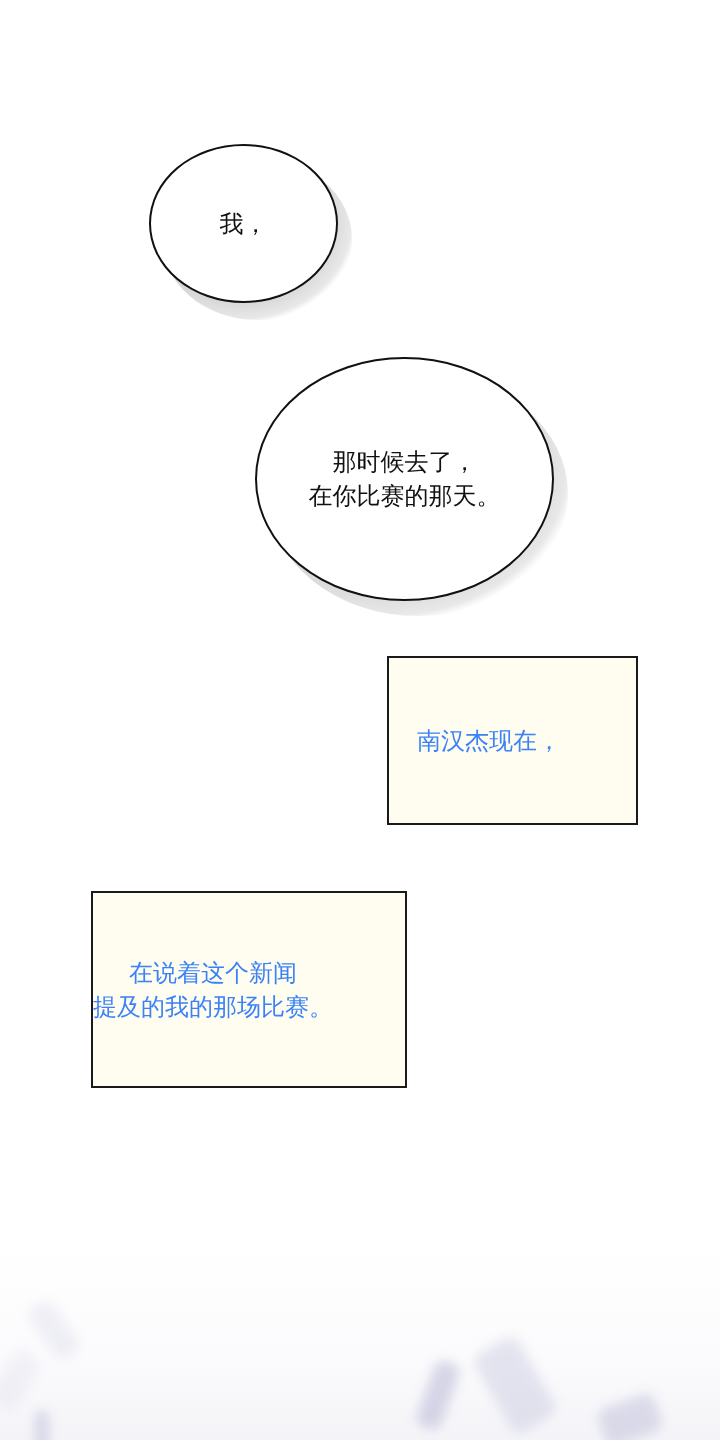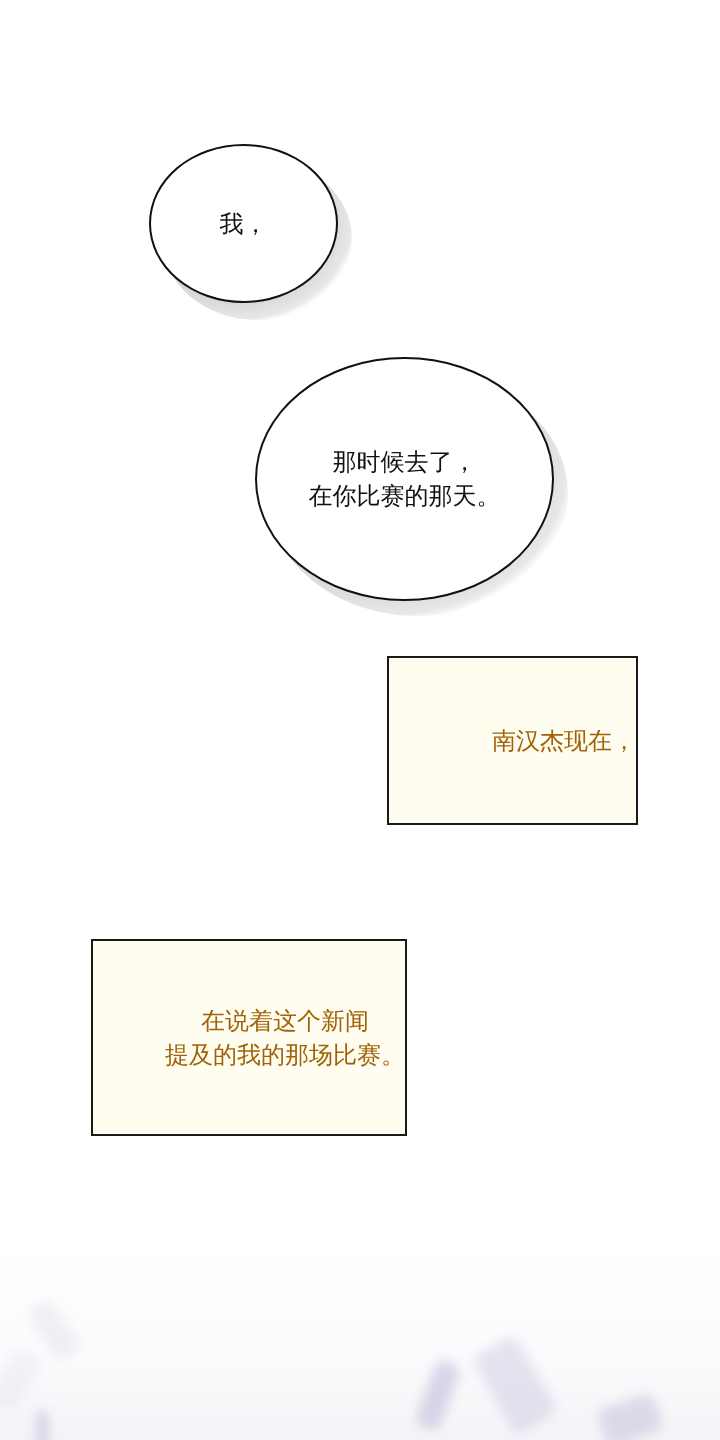--- a/index.html
+++ b/index.html
@@ -15,22 +15,22 @@
     display: flex; align-items: center; justify-content: center;
     text-align: center; color: #111111;
   }
   .bubble-shadow {
     position: absolute; border-radius: 50%;
     background: radial-gradient(ellipse at 40% 40%, #d4d4d4 55%, #e8e8e8 70%, rgba(255,255,255,0) 74%);
   }
   .caption {
     position: absolute; box-sizing: border-box;
     border: 2px solid #1a1a1a; background: #fefdf0;
-    display: flex; align-items: center; justify-content: flex-end;
-    text-align: center; color: #a16207;
+    display: flex; align-items: center; justify-content: flex-start;
+    text-align: center; color: #3b82f6;
   }
   .txt { font-size: 24px; line-height: 34px; white-space: pre; }
   .fade-art {
     position: absolute; left: 0; top: 1240px; width: 720px; height: 200px;
     background: linear-gradient(to bottom, #ffffff 0%, #fbfbfd 60%, #f4f4f8 100%);
   }
   .streak {
     position: absolute; background: #b9b8d6; filter: blur(6px); opacity: .55;
     border-radius: 10px;
   }
@@ -46,21 +46,21 @@
 <div class="bubble-shadow" style="left:268px; top:372px; width:300px; height:244px;"></div>
 <div class="bubble" style="left:255px; top:357px; width:299px; height:244px;justify-content:center;">
   <span class="txt">那时候去了，
 在你比赛的那天。</span>
 </div>
 
 <div class="caption" style="left:387px; top:656px; width:251px; height:169px; padding-left:28px;">
   <span class="txt">南汉杰现在，</span>
 </div>
 
-<div class="caption" style="left:91px; top:939px; width:316px; height:197px;">
+<div class="caption" style="left:91px; top:891px; width:316px; height:197px;">
   <span class="txt">在说着这个新闻
 提及的我的那场比赛。</span>
 </div>
 
 <div class="fade-art">
   <div class="streak" style="left:40px; top:60px; width:28px; height:60px; transform:rotate(-35deg); opacity:.2;"></div>
   <div class="streak" style="left:0px; top:110px; width:30px; height:60px; transform:rotate(30deg); opacity:.15;"></div>
   <div class="streak" style="left:35px; top:170px; width:14px; height:40px; opacity:.5;"></div>
   <div class="streak" style="left:425px; top:120px; width:26px; height:70px; transform:rotate(20deg);"></div>
   <div class="streak" style="left:490px; top:100px; width:50px; height:90px; transform:rotate(-30deg); opacity:.35;"></div>

